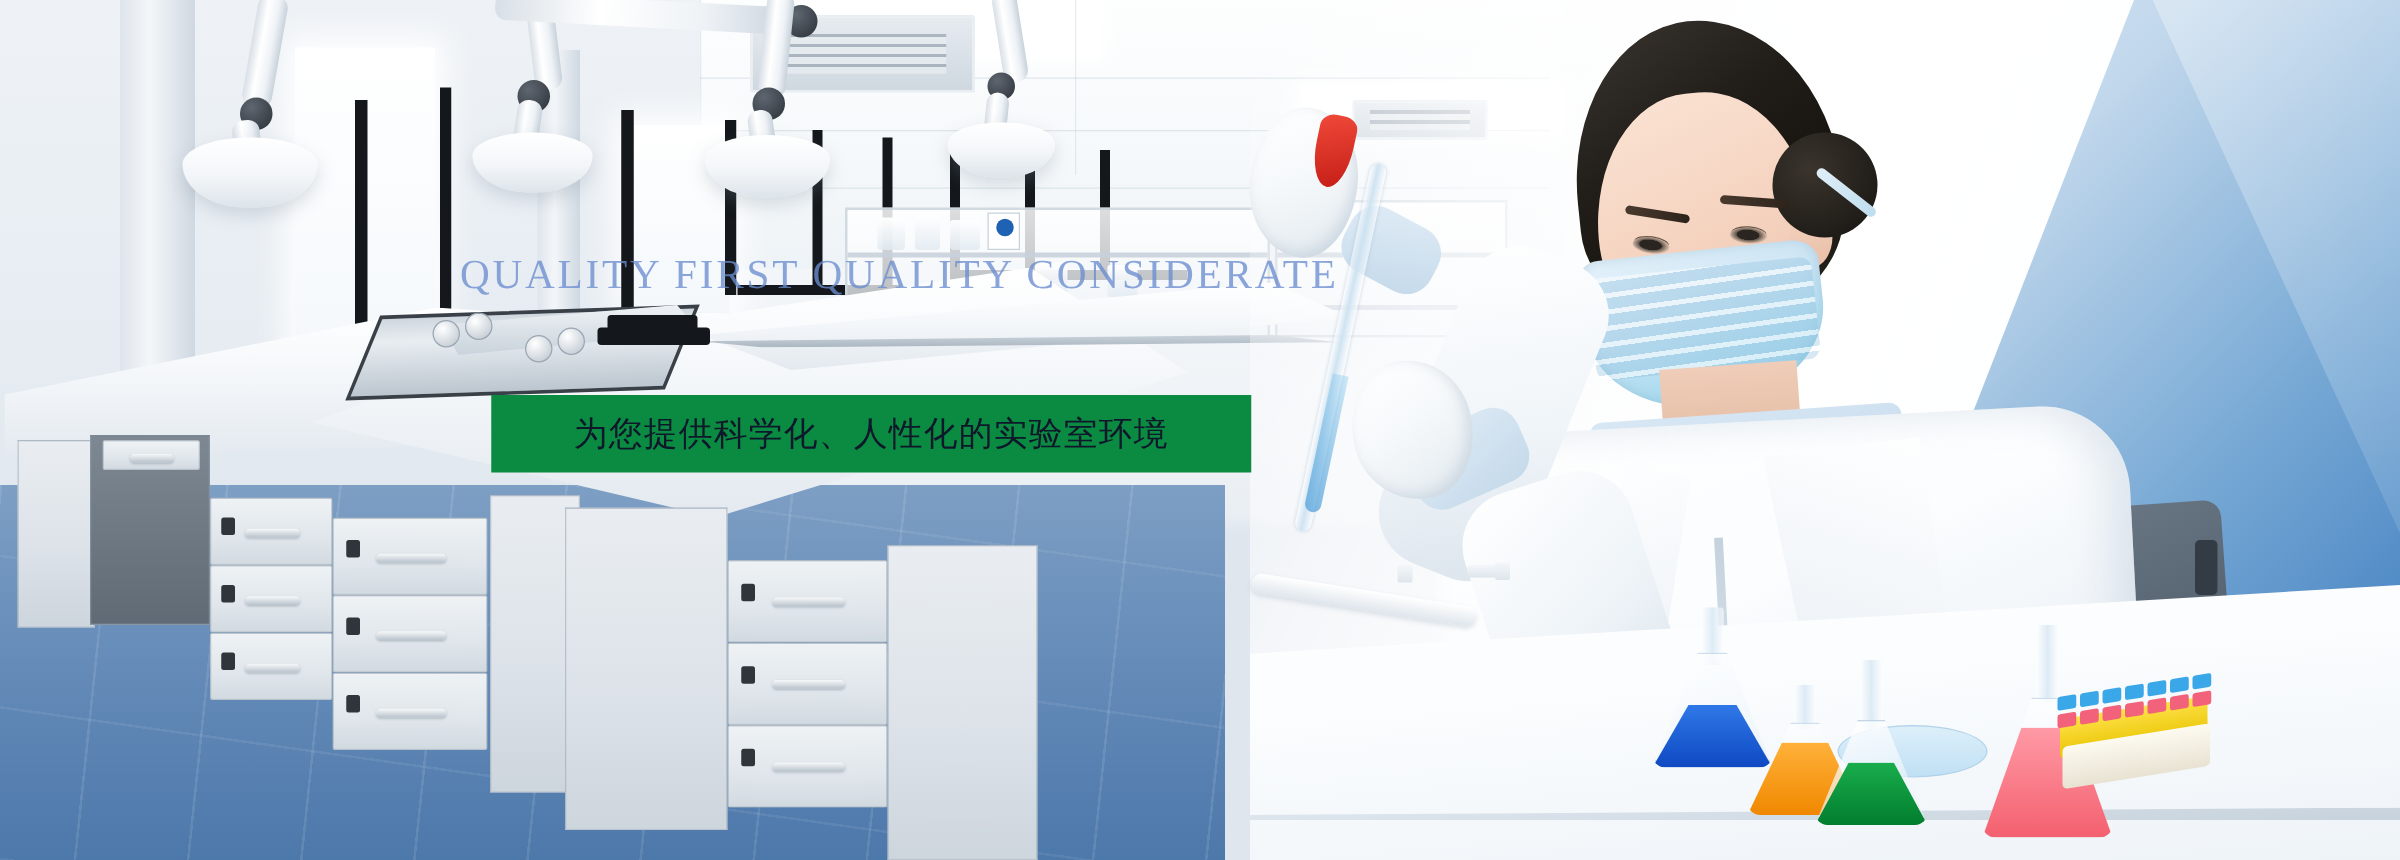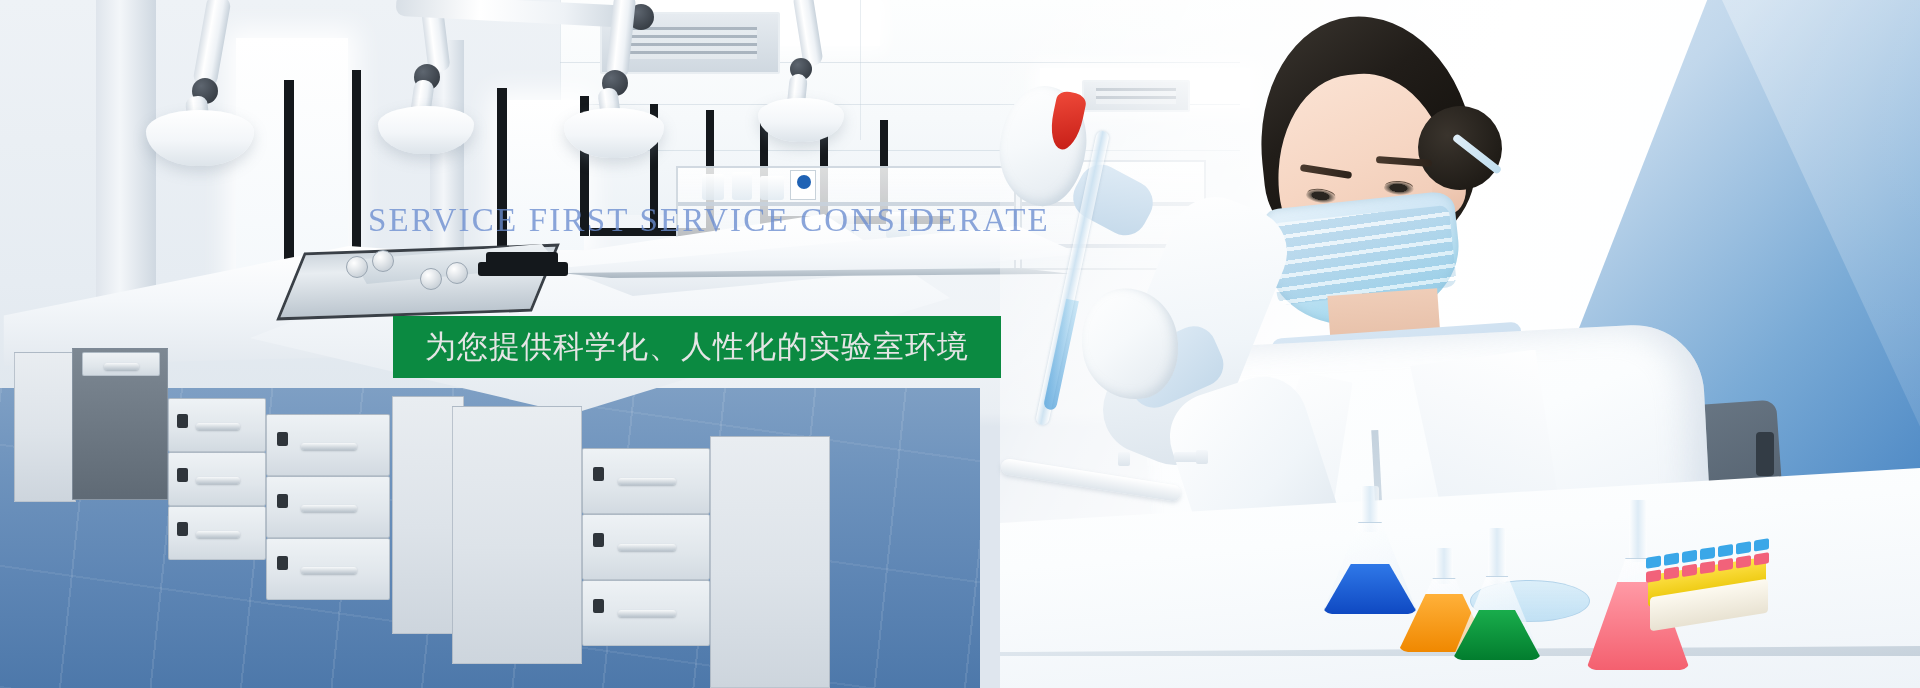--- a/index.html
+++ b/index.html
@@ -380,22 +380,22 @@
   }
 
   .green-band {
     position:absolute;
     left:393px; top:316px;
     width:608px; height:62px;
     background:#0b8a41;
     display:flex; align-items:center; justify-content:center;
   }
   .green-band .txt {
-    color:#e5e5e5;
-    font-size:31px;
+    color:#0f172a;
+    font-size:27px;
     letter-spacing:1px;
     white-space:nowrap;
   }
 </style>
 </head>
 <body>
 
 <div id="banner">
 
   <div class="room">
@@ -638,21 +638,21 @@
       <span class="tip" style="background:#f2627a;"></span>
     </div>
     <div class="tip-row">
       <span class="tip" style="background:#3aa7e8;"></span>
       <span class="tip" style="background:#f2627a;"></span>
     </div>
   </div>
 
   <div class="overlay">
 
-    <div class="eng-line">SERVICE FIRST SERVICE CONSIDERATE</div>
+    <div class="eng-line">QUALITY FIRST QUALITY CONSIDERATE</div>
 
 
     <div class="green-band">
       <span class="txt">为您提供科学化、人性化的实验室环境</span>
     </div>
 
   </div>
 </div>
 
 </body></html>

